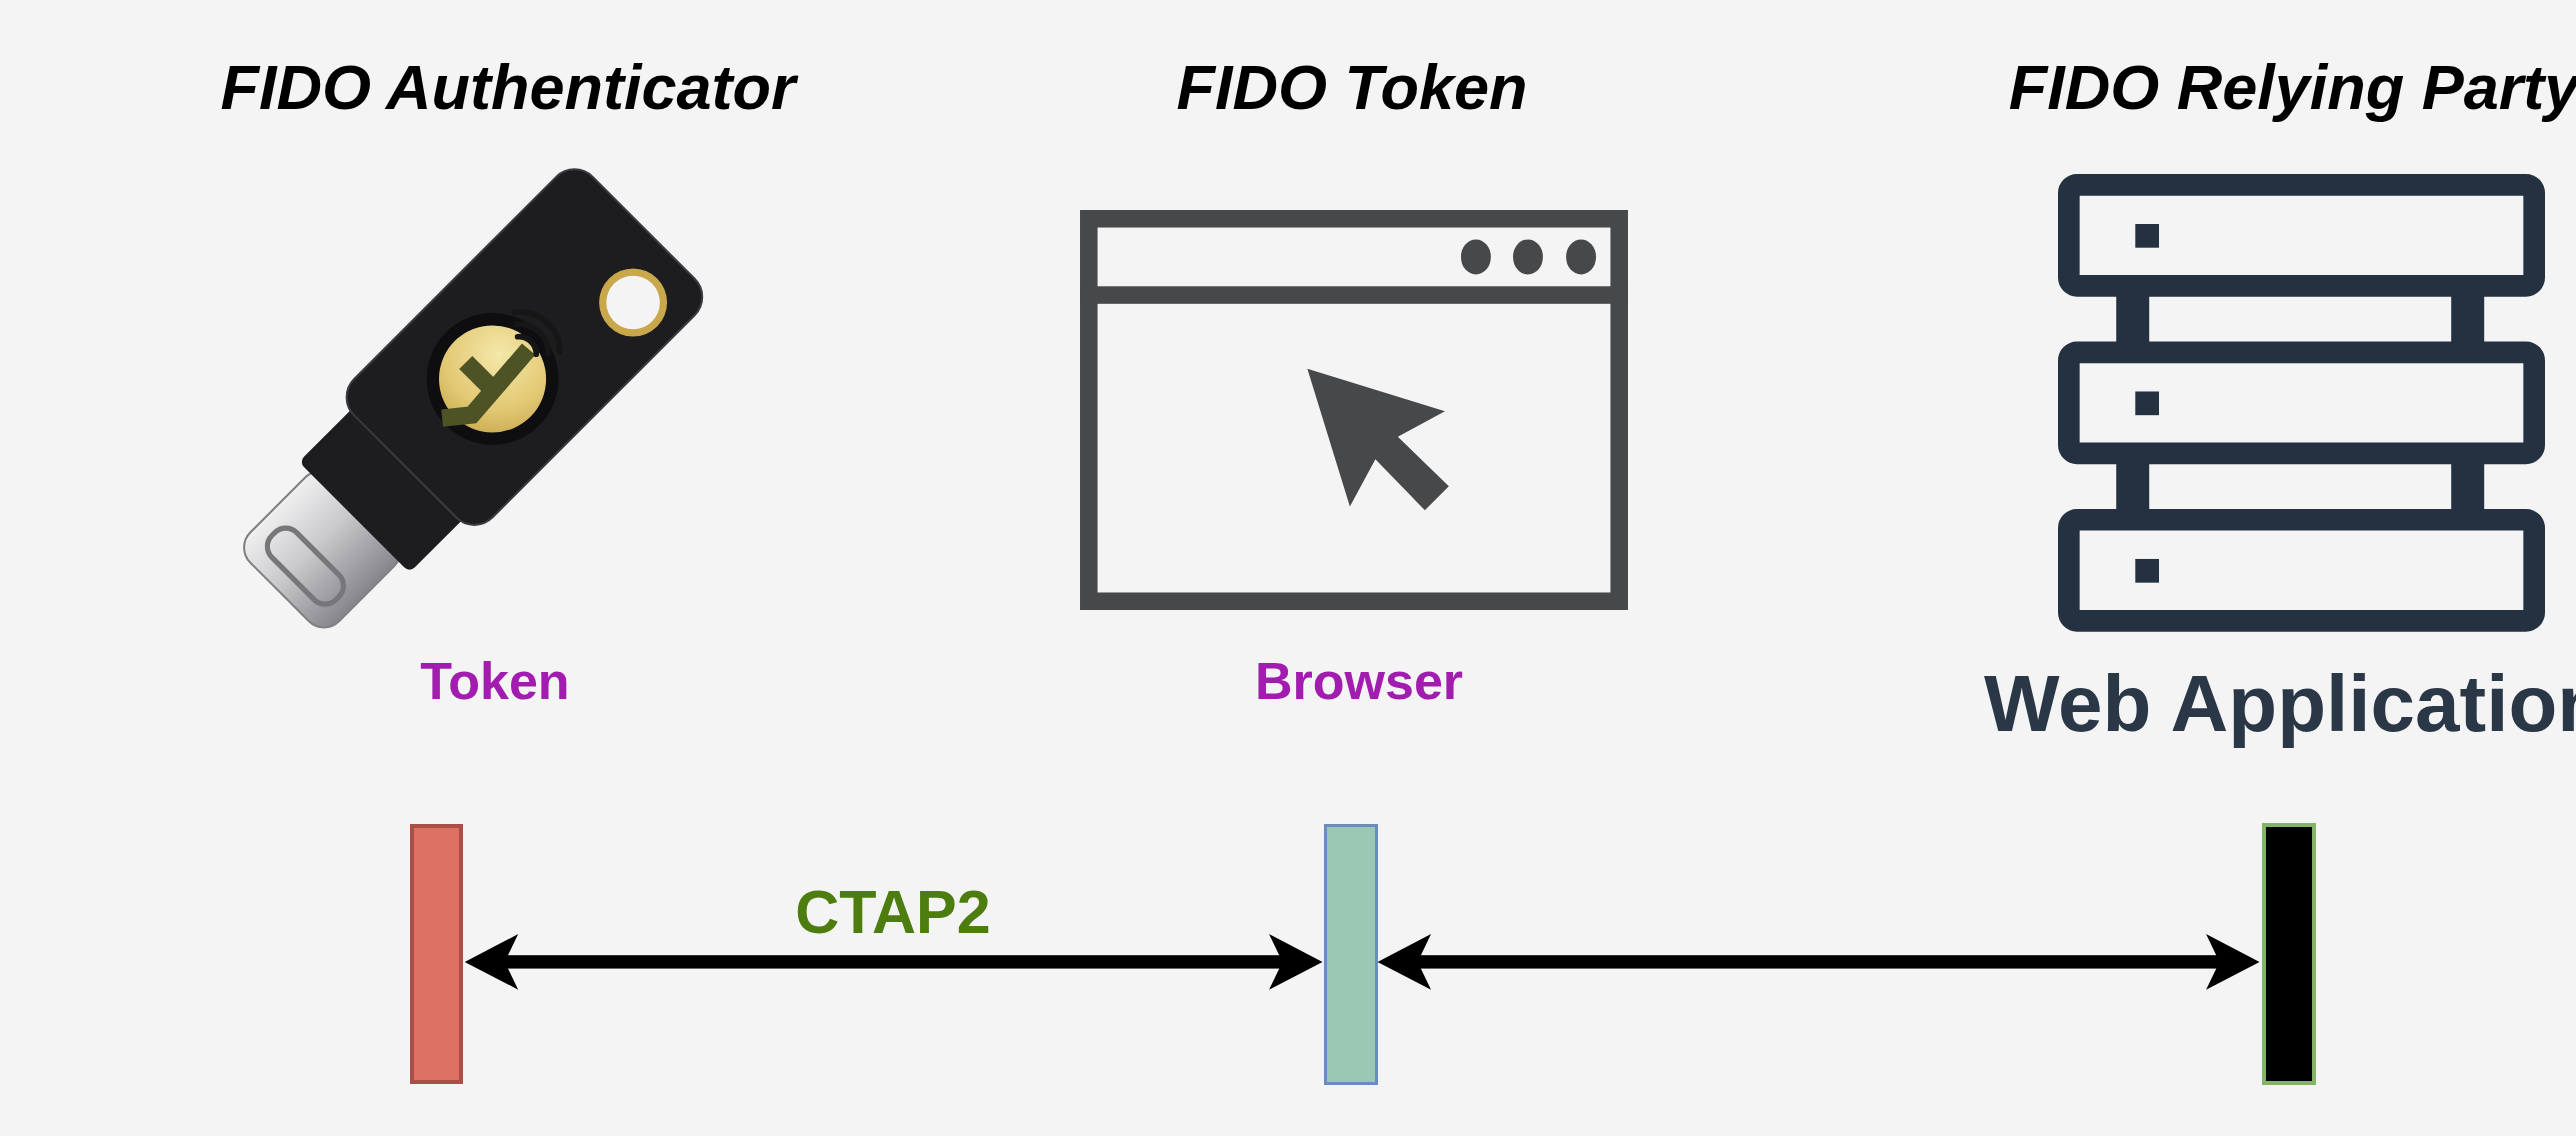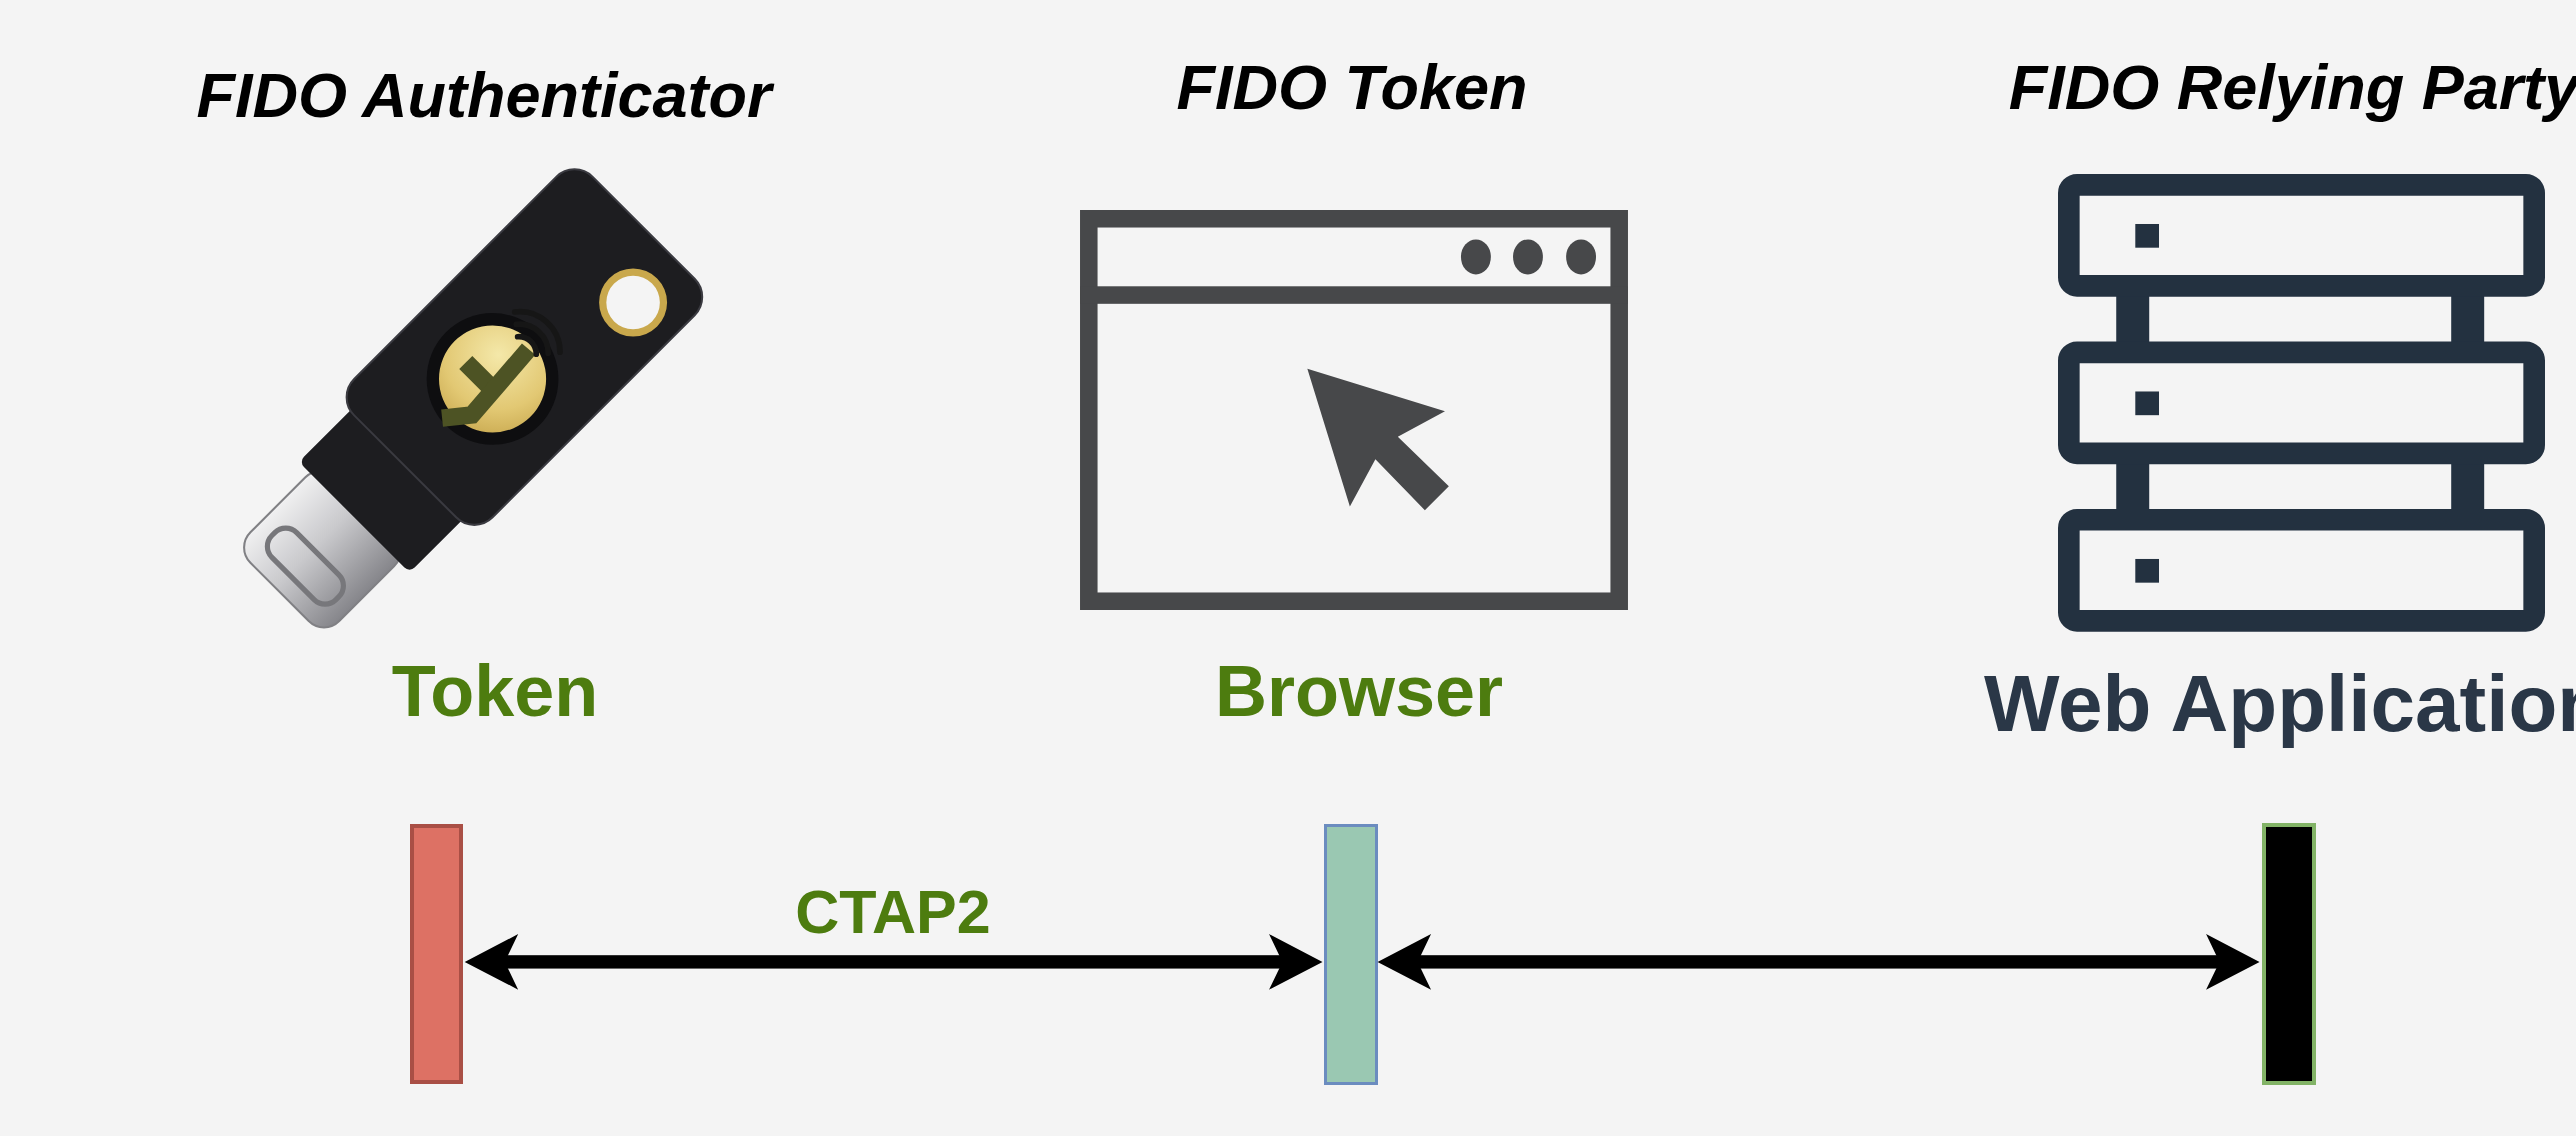--- a/index.html
+++ b/index.html
@@ -10,38 +10,38 @@
     font-family:"Liberation Sans", sans-serif;
     overflow:hidden;
   }
   .abs{position:absolute;}
   .centered{transform:translateX(-50%);white-space:nowrap;}
   .col-title{
     font-size:63px;font-weight:bold;font-style:italic;color:#000;
     line-height:1;
   }
   .actor-label{
-    font-size:72px;font-weight:bold;color:#4d7c0f;line-height:1;
+    font-size:52px;font-weight:bold;color:#a21caf;line-height:1;
   }
   .actor-label.webapp{color:#2a3747;font-size:80px;}
   .proto-label{
     font-size:61px;font-weight:bold;color:#4d7c0f;line-height:1;
   }
   .lifeline{box-sizing:border-box;}
   .lifeline.token{background:#dd7164;border:4.1px solid #a94f45;}
   .lifeline.browser{background:#9ac8b2;border:3.6px solid #6b8cbf;}
   .lifeline.webapp{background:#000000;border:4.1px solid #82b366;}
   svg{display:block;overflow:visible;}
 </style>
 </head>
 <body>
 
 <div class="stage">
 
-  <div class="abs centered col-title" style="left:484px;top:56px;margin-top:8px;">FIDO Authenticator</div>
+  <div class="abs centered col-title" style="left:508px;top:56px;">FIDO Authenticator</div>
   <div class="abs centered col-title" style="left:1352px;top:56px;">FIDO Token</div>
   <div class="abs centered col-title" style="left:2294px;top:56px;">FIDO Relying Party</div>
 
   <svg class="abs" style="left:222px;top:155px;" width="587" height="505" viewBox="0 0 1140 980" aria-hidden="true">
     <defs>
       <linearGradient id="metalGrad" x1="0" y1="0" x2="1" y2="0">
         <stop offset="0" stop-color="#f0f0f1"></stop>
         <stop offset="0.45" stop-color="#c9c9cc"></stop>
         <stop offset="1" stop-color="#85858a"></stop>
       </linearGradient>

